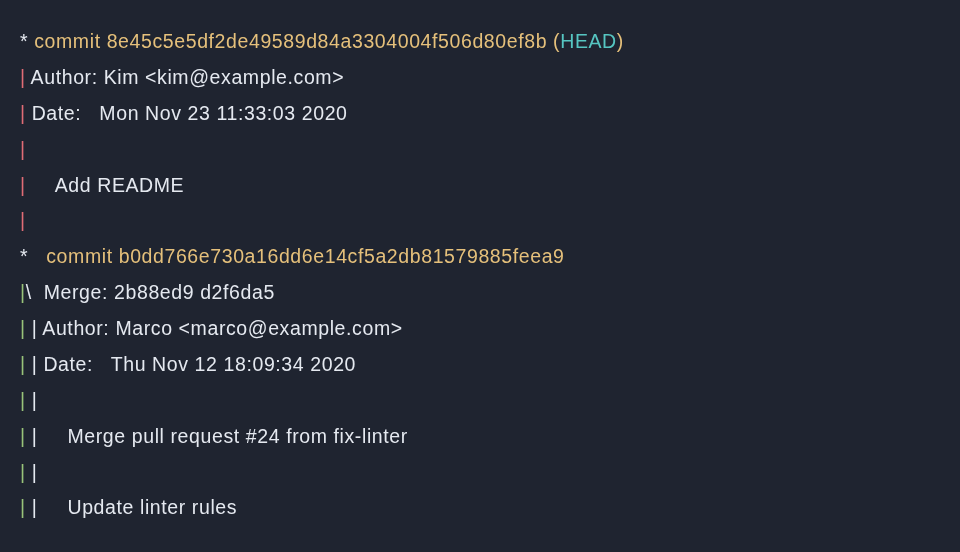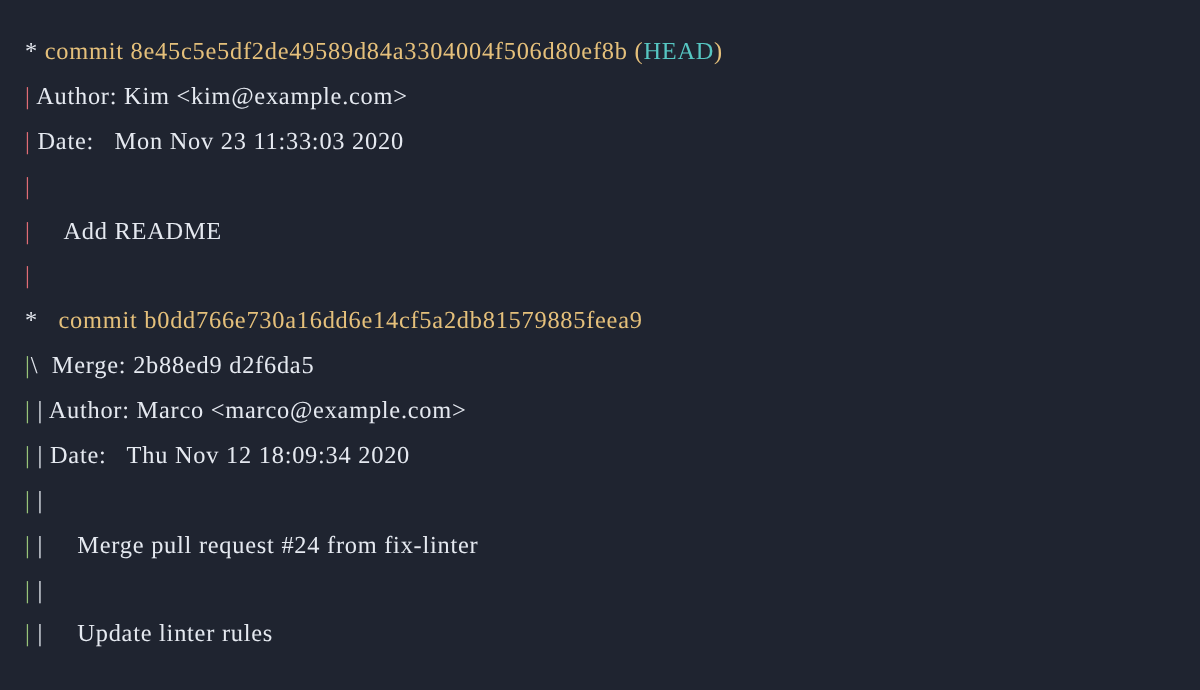--- a/index.html
+++ b/index.html
@@ -6,21 +6,21 @@
     margin: 0;
     padding: 0;
     background: #1f2430;
     width: 960px;
     height: 552px;
     overflow: hidden;
   }
   pre.git-log {
     margin: 0;
     padding: 24px 20px;
-    font-family: Liberation Serif, serif;
+    font-family: Liberation Sans, sans-serif;
     font-size: 19.5px;
     line-height: 1.84;
     letter-spacing: 0.6px;
     white-space: pre;
     color: #e5e9f0;
   }
   .fg-default { color: #e5e9f0; }
   .fg-yellow  { color: #e5c07b; }
   .fg-cyan    { color: #56c6c2; }
   .fg-red     { color: #e06c75; }

